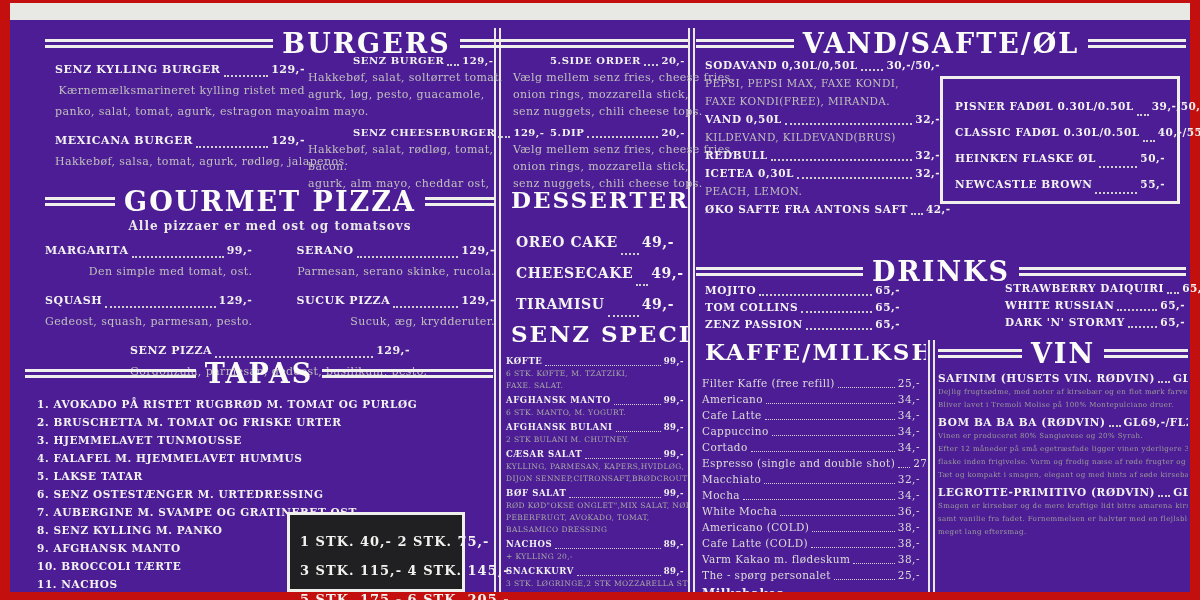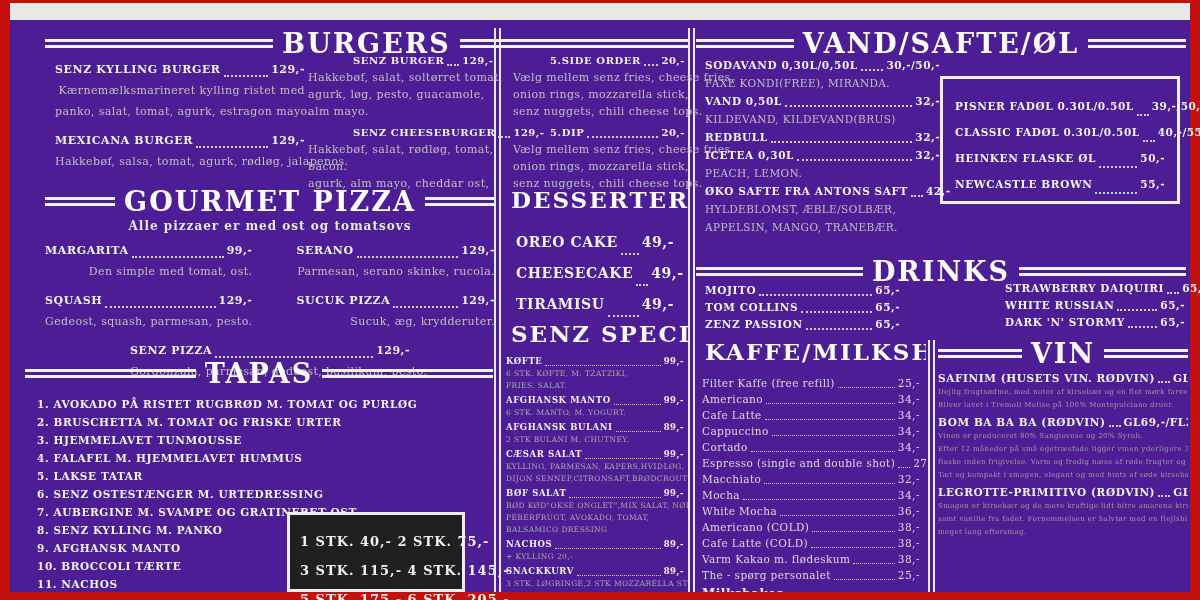--- a/index.html
+++ b/index.html
@@ -297,21 +297,21 @@
       <div class="senz" style="margin-top:8px;padding:0 4px;">
 
       <div class="mi">
             <div class="np">
               <span class="nm">KØFTE</span>
               <span class="dots"></span>
               <span class="pr">99,-</span>
             </div>
             <div>
               <div class="dl">6 STK. KØFTE, M. TZATZIKI,</div>
-              <div class="dl">FRIES. SALAT.</div>
+              <div class="dl">FAXE. SALAT.</div>
             </div>
           </div>
           <div class="mi">
             <div class="np">
               <span class="nm">AFGHANSK MANTO</span>
               <span class="dots"></span>
               <span class="pr">99,-</span>
             </div>
             <div>
               <div class="dl">6 STK. MANTO, M. YOGURT.</div>
@@ -381,20 +381,21 @@
 
     <div class="abs vand" style="left:695px;top:36px;width:235px;">
 
     <div class="mi">
           <div class="np">
             <span class="nm">SODAVAND 0,30L/0,50L</span>
             <span class="dots"></span>
             <span class="pr">30,-/50,-</span>
           </div>
           <div>
+            <div class="dl">PEPSI, PEPSI MAX, FAXE KONDI,</div>
             <div class="dl">FAXE KONDI(FREE), MIRANDA.</div>
           </div>
         </div>
         <div class="mi">
           <div class="np">
             <span class="nm">VAND 0,50L</span>
             <span class="dots"></span>
             <span class="pr">32,-</span>
           </div>
           <div>
@@ -417,24 +418,20 @@
           </div>
           <div>
             <div class="dl">PEACH, LEMON.</div>
           </div>
         </div>
         <div class="mi">
           <div class="np">
             <span class="nm">ØKO SAFTE FRA ANTONS SAFT</span>
             <span class="dots"></span>
             <span class="pr">42,-</span>
-          </div>
-          <div>
-            <div class="dl">HYLDEBLOMST, ÆBLE/SOLBÆR,</div>
-            <div class="dl">APPELSIN, MANGO, TRANEBÆR.</div>
           </div>
         </div>
       </div>
 
     <div class="abs beer-box" style="left:930px;top:56px;width:240px;height:128px;">
 
     <div class="np">
           <span class="nm">PISNER FADØL 0.30L/0.50L</span>
           <span class="dots"></span>
           <span class="pr">39,-/50,-</span>

